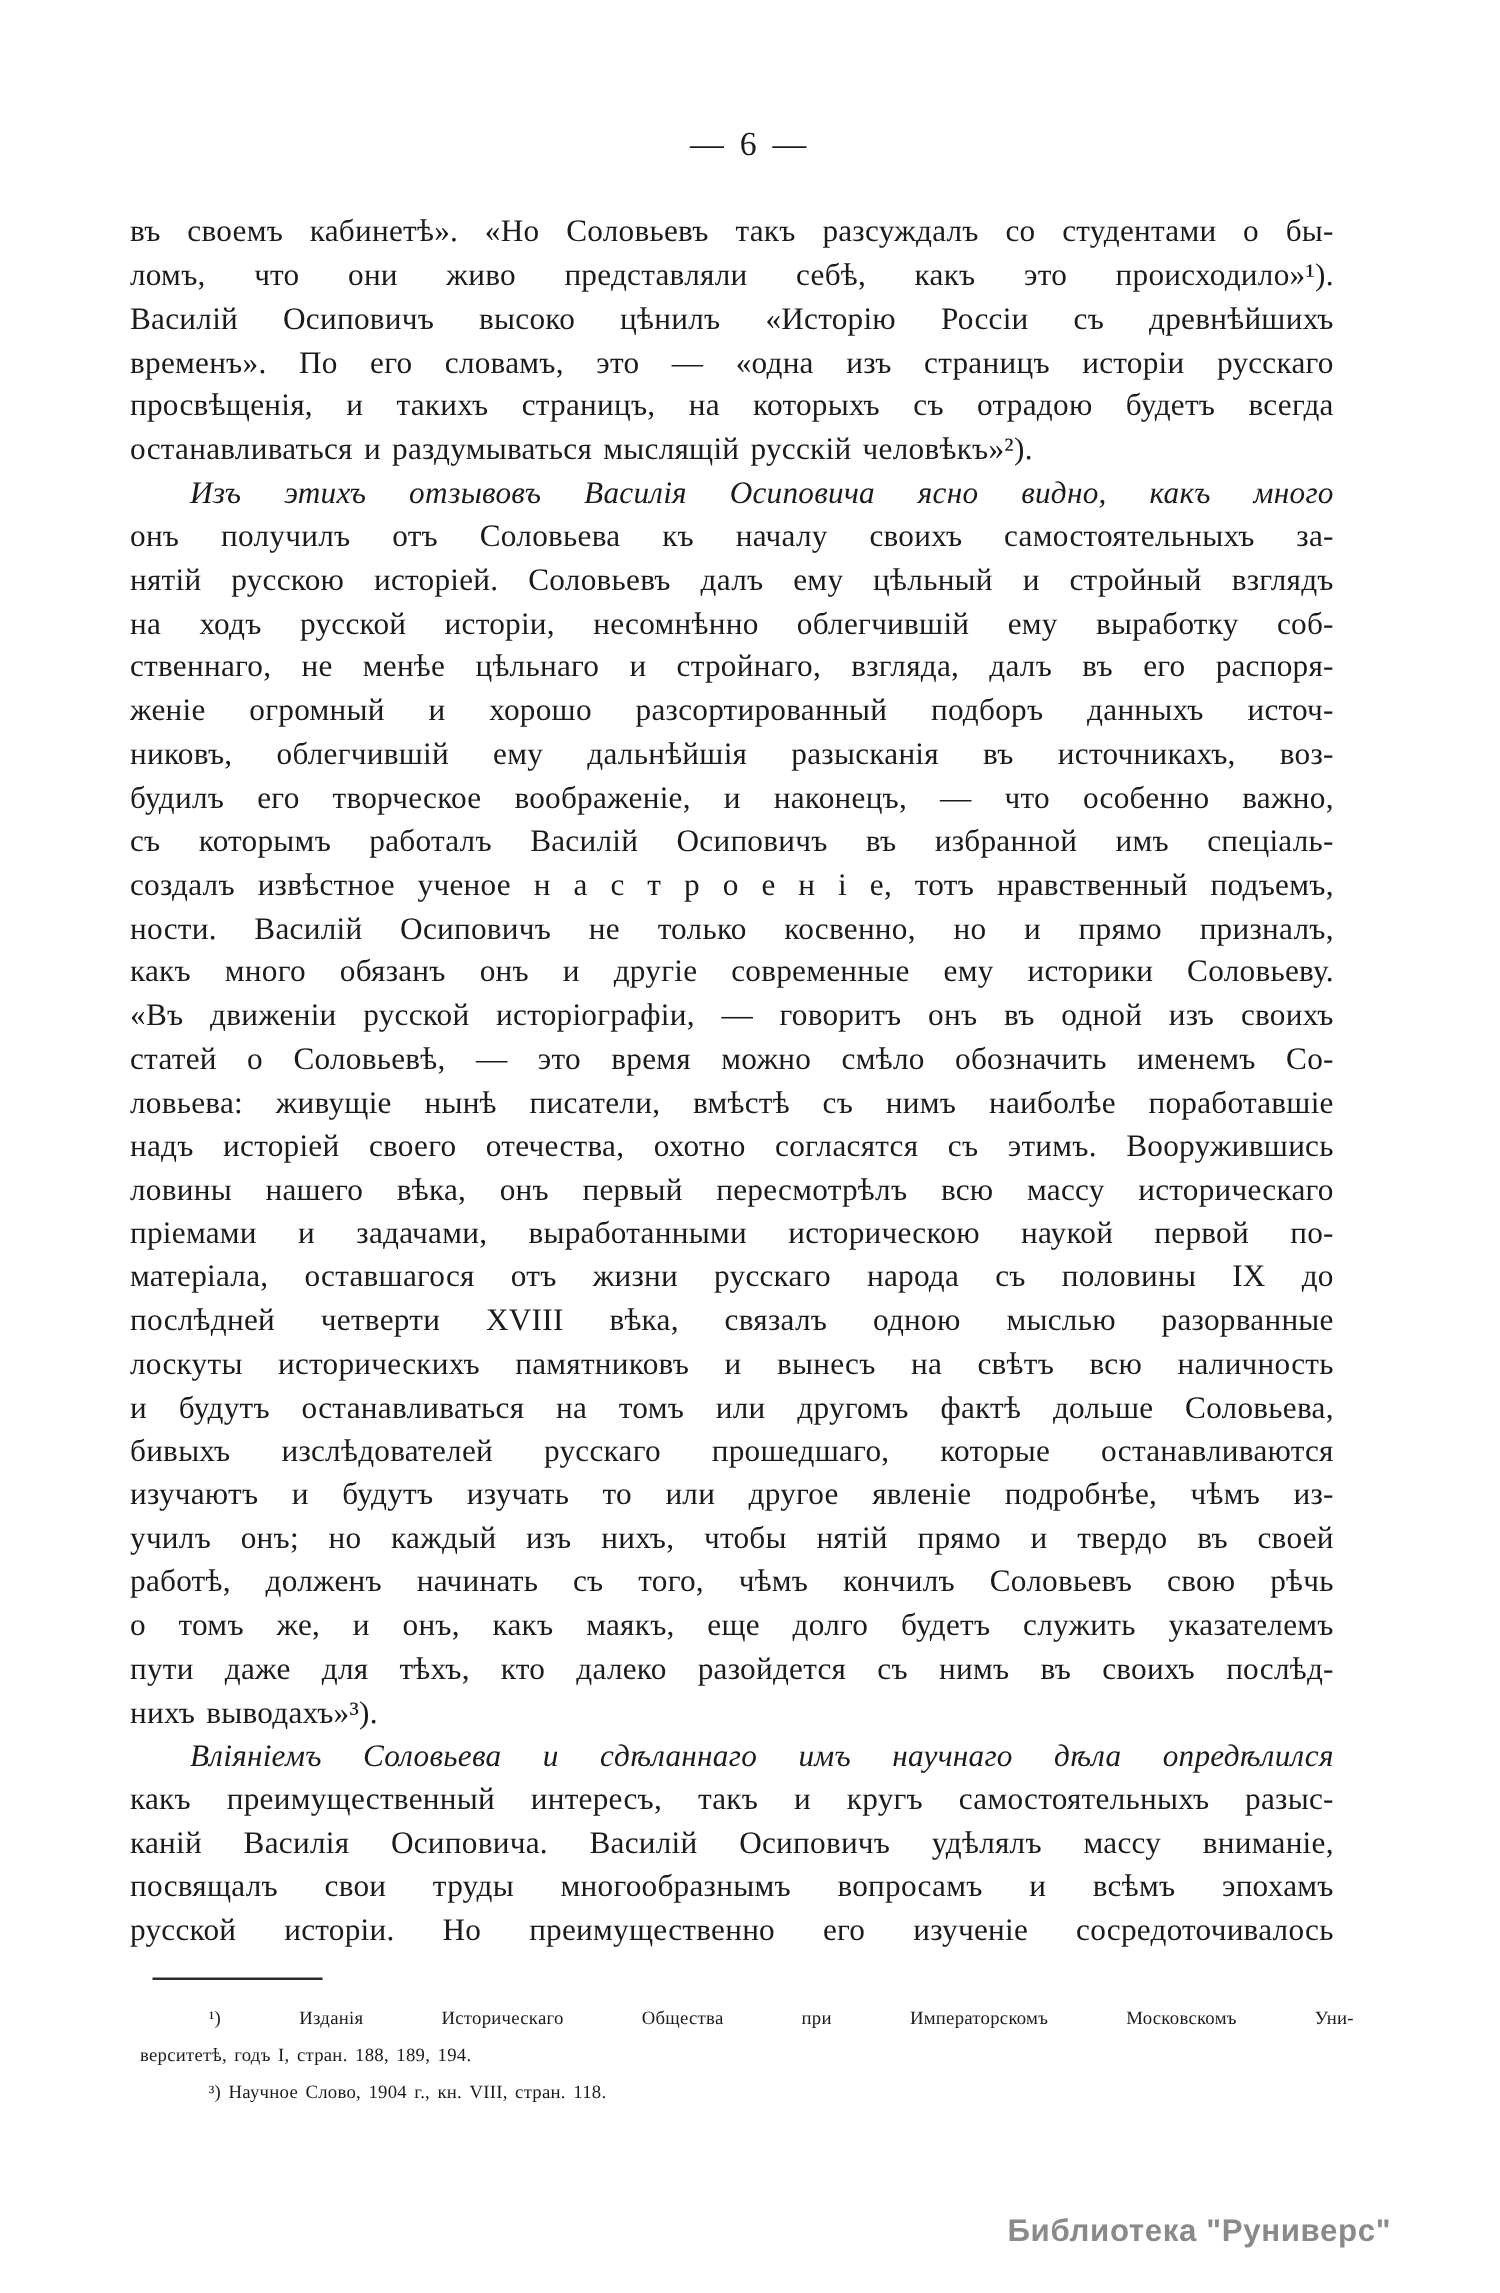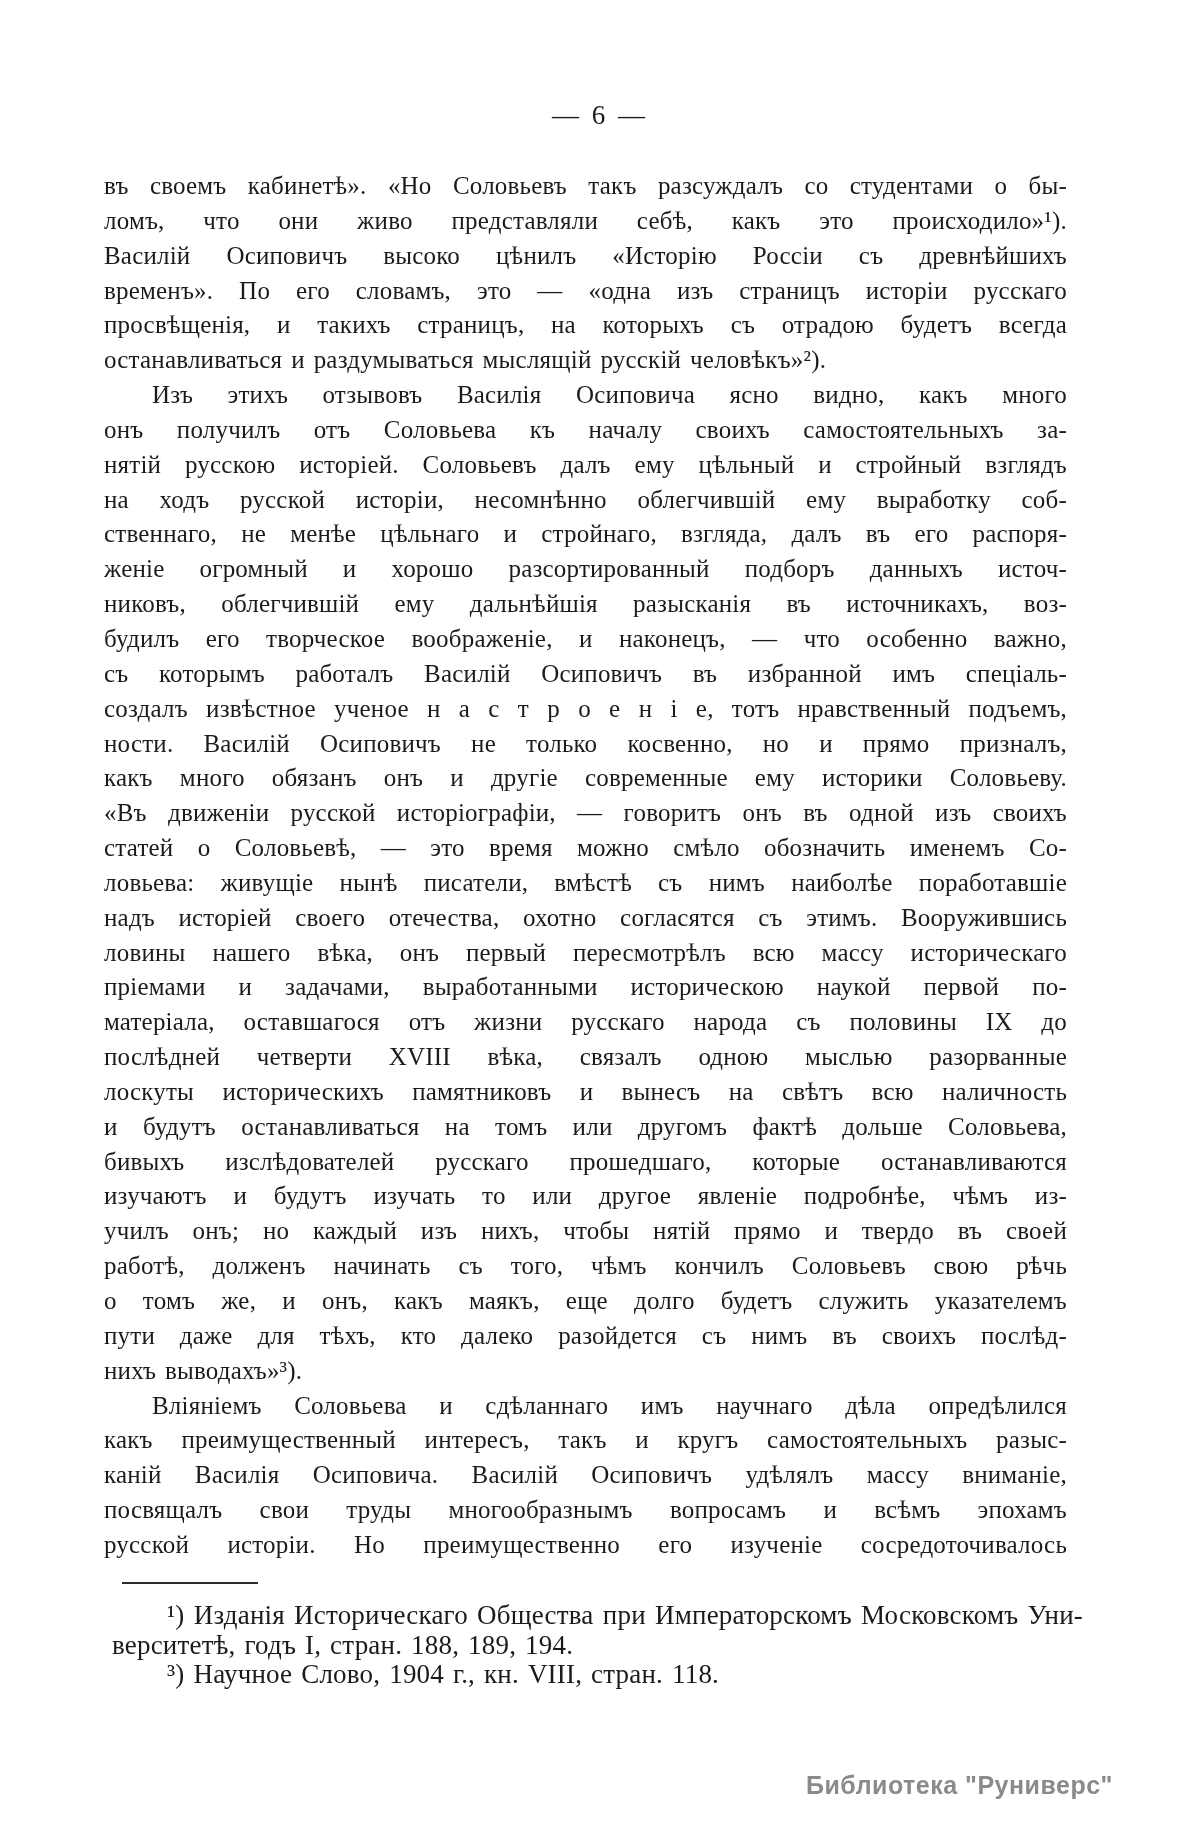--- a/index.html
+++ b/index.html
@@ -38,35 +38,36 @@
   }
   .line {
     text-align: justify;
     text-align-last: justify;
   }
   .line.end {
     text-align-last: auto;
   }
   .text-block .line.indent {
     padding-left: 48px;
+    font-style: italic;
   }
   .footnote-rule {
     position: absolute;
     left: 122px;
     top: 1582px;
     width: 136px;
     height: 2px;
     background: #2b2b2b;
   }
   .footnotes {
     position: absolute;
     left: 112px;
     top: 1601px;
     width: 971px;
-    font-size: 27px;
+    font-size: 15px;
     line-height: 29.5px;
     letter-spacing: 0.2px;
     word-spacing: 2px;
   }
   .footnotes .line.indent {
     padding-left: 55px;
   }
   .watermark {
     position: absolute;
     left: 806px;

